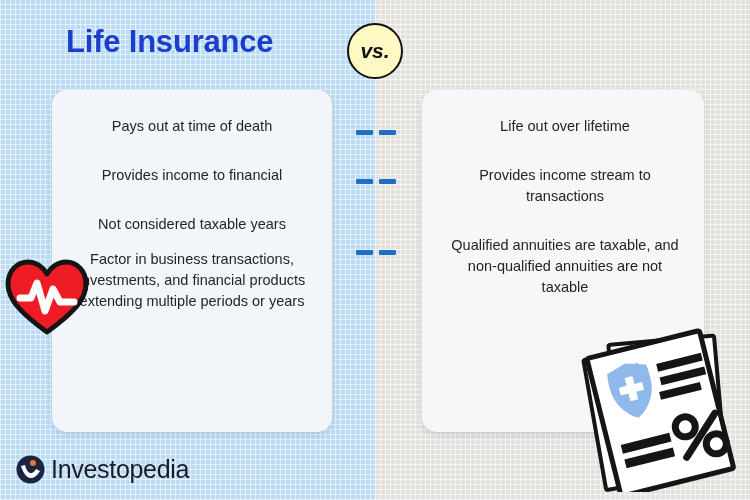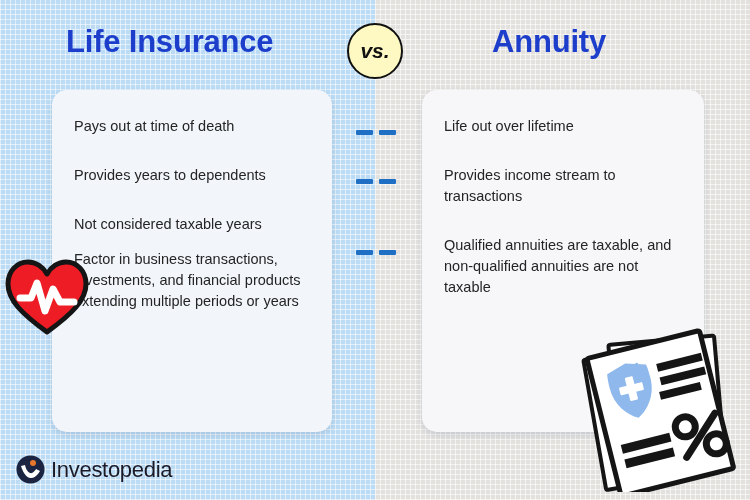--- a/index.html
+++ b/index.html
@@ -1,21 +1,21 @@
 <!DOCTYPE html>
 <html><head>
 <meta charset="utf-8">
 <style>
   html,body{margin:0;padding:0;}
   body{
     width:750px;height:500px;overflow:hidden;
     font-family:"Liberation Sans","DejaVu Sans",sans-serif;
     background:#fff;
   }
-  .stage{position:relative;width:750px;height:500px;overflow:hidden;}
+  .stage{position:relative;width:750px;height:500px;overflow:hidden;text-align:center;}
 
   
   .bg-left{
     position:absolute;left:0;top:0;width:375px;height:500px;
     background:
       repeating-linear-gradient(0deg, rgba(255,255,255,.55) 0 1px, rgba(255,255,255,0) 1px 5px),
       repeating-linear-gradient(90deg, rgba(255,255,255,.55) 0 1px, rgba(255,255,255,0) 1px 5px),
       #bcdcf5;
   }
   .bg-right{
@@ -70,37 +70,36 @@
 
   
   .heart-icon{position:absolute;left:4px;top:258px;width:86px;height:78px;}
 
   
   .docs-icon{position:absolute;left:574px;top:316px;width:176px;height:176px;}
 
   
   .logo{position:absolute;left:16px;top:455px;display:flex;align-items:center;gap:6px;}
   .logo-mark{width:29px;height:29px;}
-  .logo-word{font-size:22px;font-weight:400;color:#1b1b28;letter-spacing:-.3px;}
+  .logo-word{font-size:25px;font-weight:400;color:#1b1b28;letter-spacing:-.3px;}
 </style>
 </head>
 <body>
 
 <div class="stage">
 
   <div class="bg-left"></div>
   <div class="bg-right"></div>
 
   <div class="title title-left">Life Insurance</div>
   <div class="vs-badge">vs.</div>
-  <div class="title title-right">Annuity</div>
 
   <div class="card card-left">
     <p class="row r0">Pays out at time of death</p>
-    <p class="row r1">Provides years to dependents</p>
+    <p class="row r1">Provides income to financial</p>
     <p class="row r2">Not considered taxable years</p>
     <p class="row">Factor in business transactions, investments, and financial products extending multiple periods or years</p>
   </div>
 
   <div class="card card-right">
     <p class="row r0">Life out over lifetime</p>
     <p class="row r1">Provides income stream to transactions</p>
     <p class="row">Qualified annuities are taxable, and non-qualified annuities are not taxable</p>
   </div>
 

